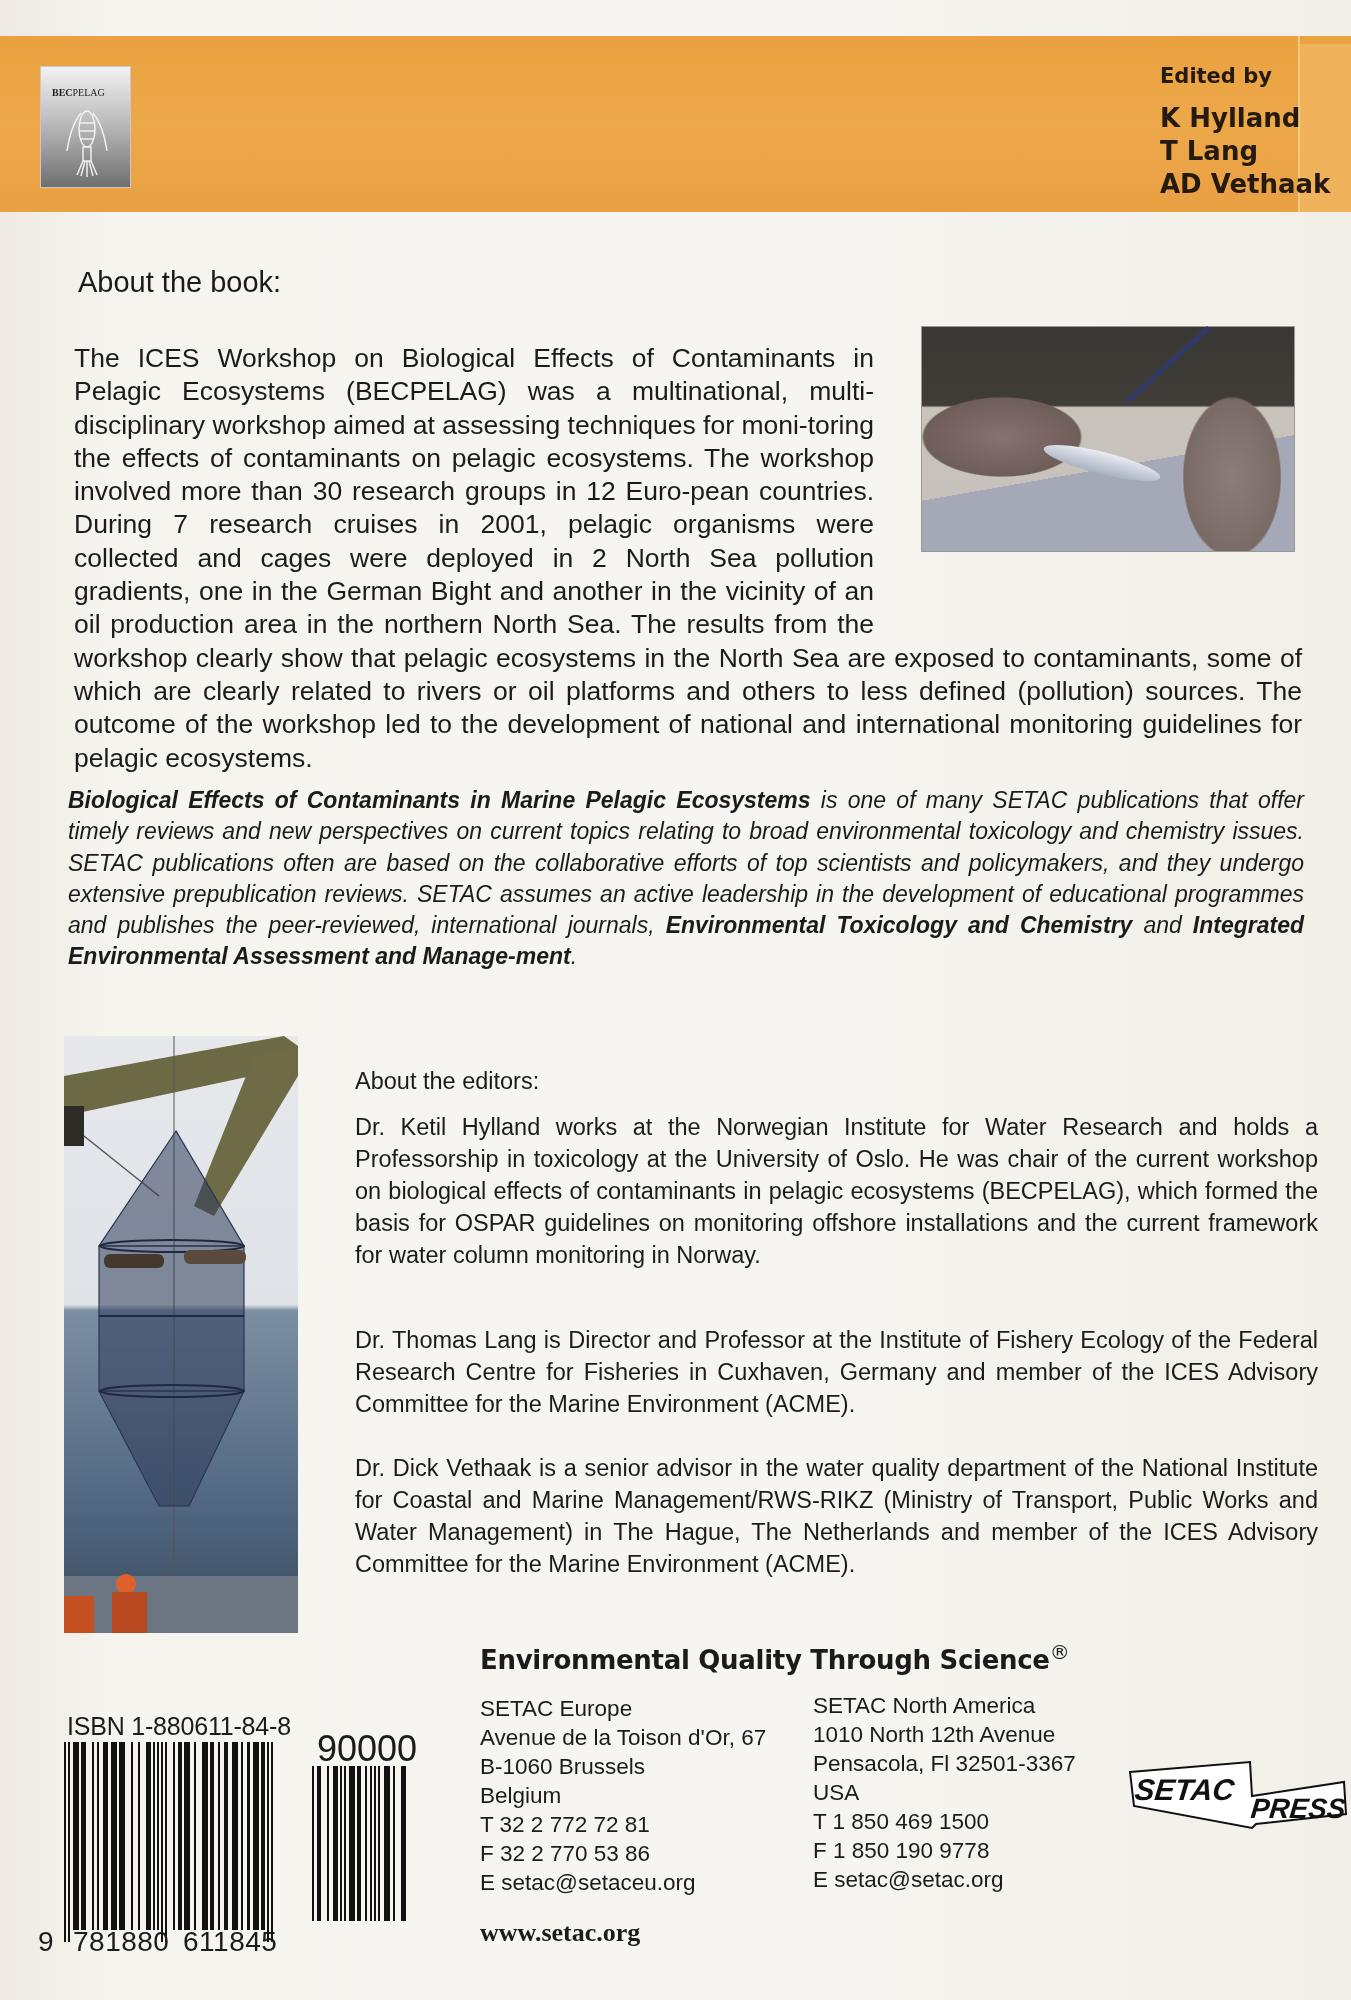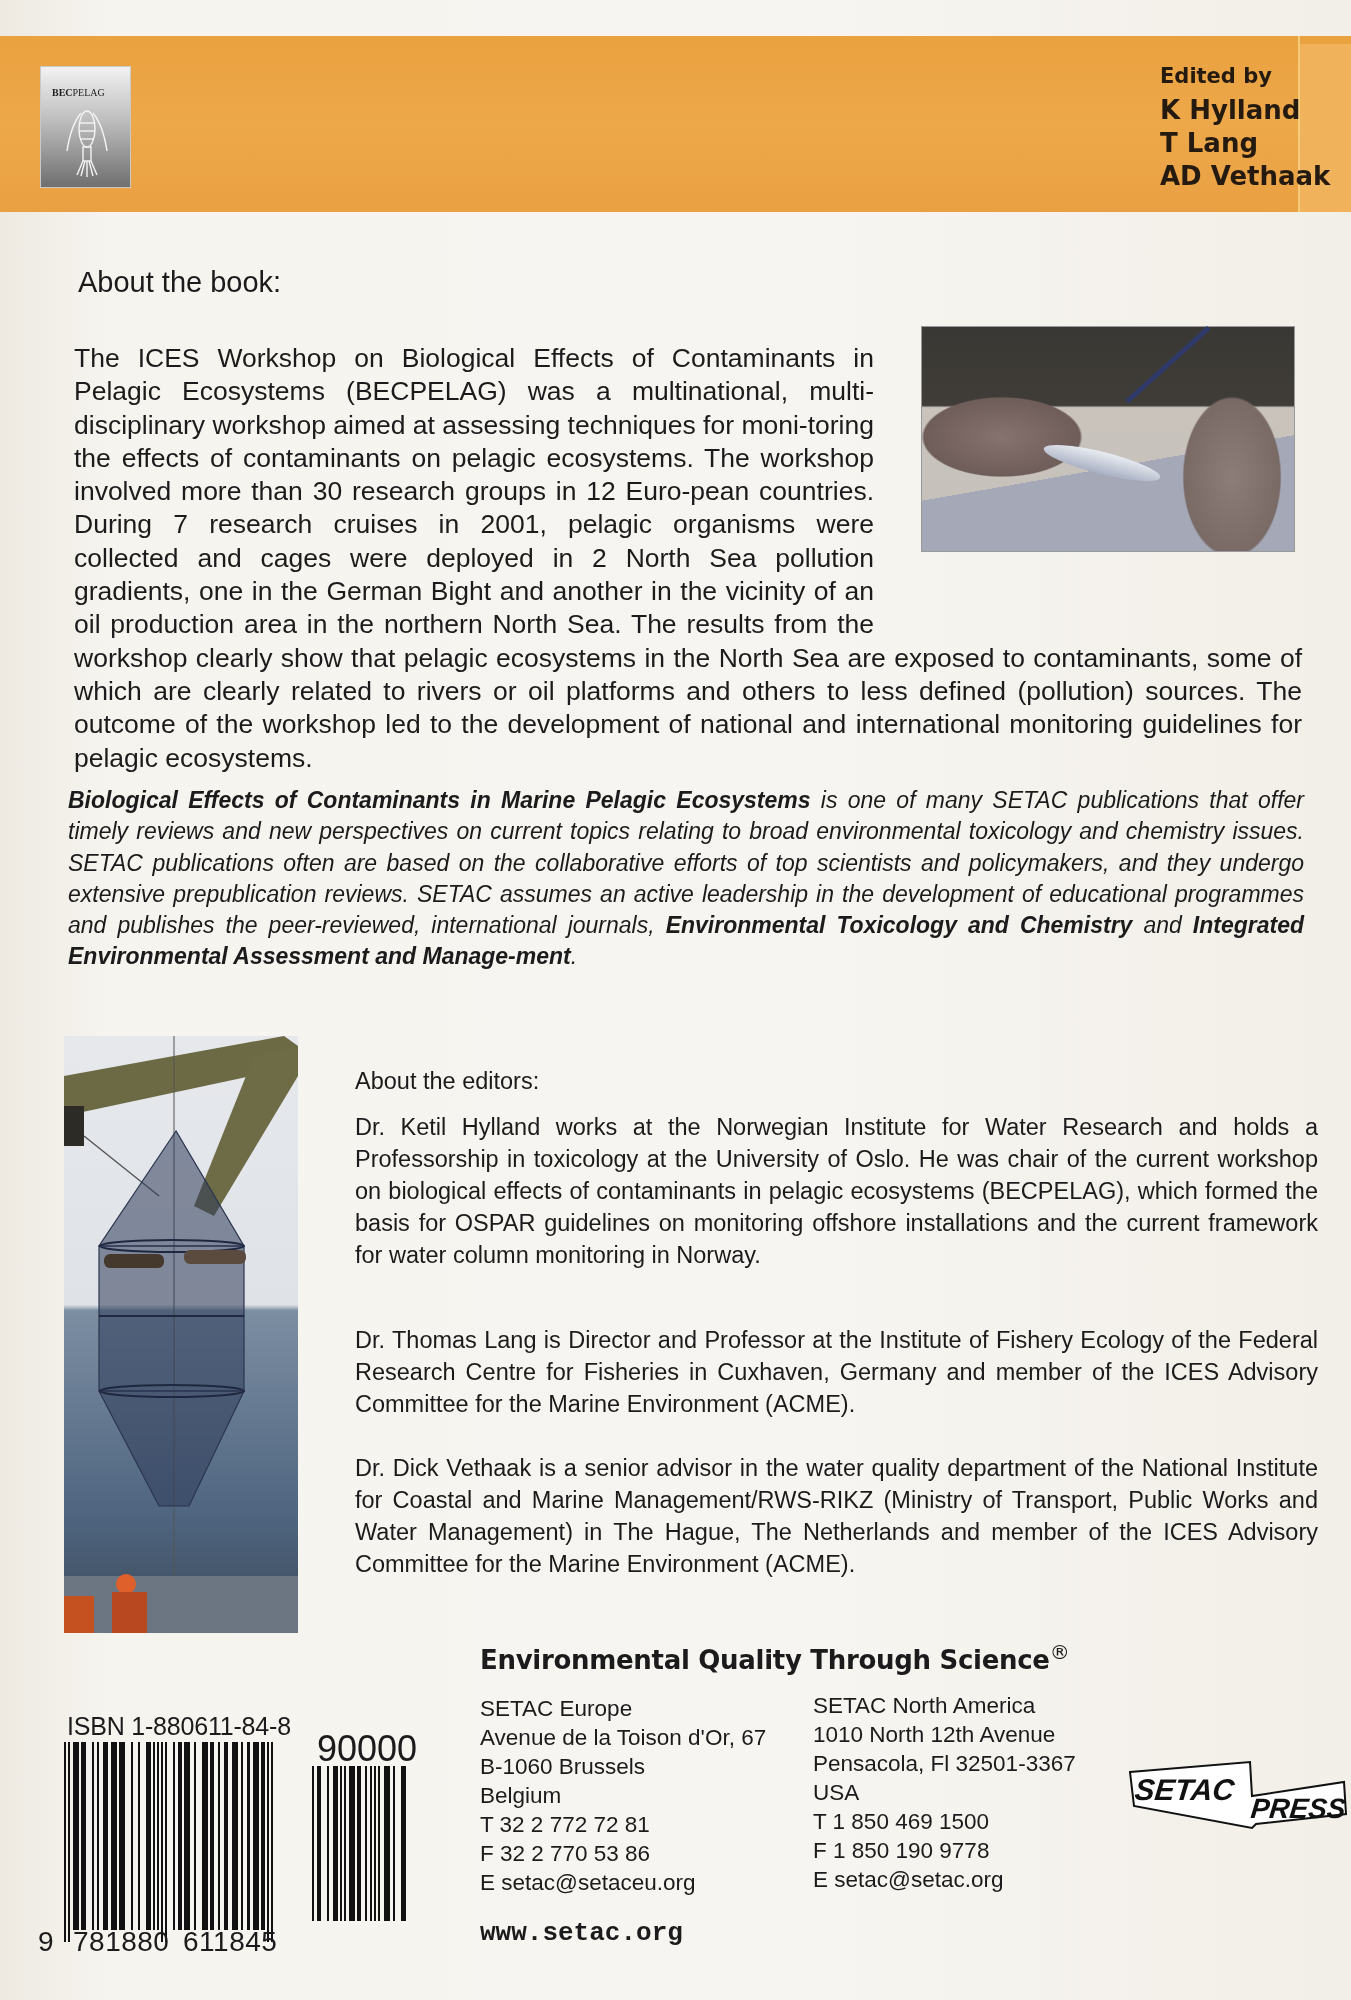--- a/index.html
+++ b/index.html
@@ -41,21 +41,21 @@
   .logo svg { position: absolute; left: 22px; top: 40px; }
   .title {
     position: absolute; left: 238px; top: 72px; width: 860px;
     font-family: "DejaVu Sans", sans-serif; font-weight: bold;
     color: #fff8ec; font-size: 43px; line-height: 58px; letter-spacing: -0.5px;
   }
   .editors {
     position: absolute; left: 1160px; top: 62px;
     font-family: "DejaVu Sans", sans-serif; font-weight: bold; color: #241a10;
   }
-  .editors .label { font-size: 21px; line-height: 28px; margin-bottom: 4px; }
+  .editors .label { font-size: 21px; line-height: 28px; margin-bottom: 12px; }
   .editors .name { font-size: 26px; line-height: 33px; }
 
   
   .about-heading {
     position: absolute; left: 78px; top: 266px; font-size: 29px; text-align: right;
   }
   .about-body {
     position: absolute; left: 74px; top: 318px; width: 1228px;
     font-size: 26.5px; line-height: 33.3px; text-align: justify; margin-top: 24px;
   }
@@ -108,21 +108,21 @@
     position: absolute; left: 480px; top: 1640px;
     font-family: "DejaVu Sans", sans-serif; font-weight: bold; font-size: 26px;
     letter-spacing: -0.3px;
   }
   .tagline sup { font-size: 20px; font-weight: normal; }
   .address {
     position: absolute; top: 1694px; font-size: 22.5px; line-height: 29px;
   }
   .website {
     position: absolute; left: 480px; top: 1918px;
-    font-family: Liberation Mono, monospace; font-weight: bold; font-size: 26px;
+    font-family: Liberation Serif, serif; font-weight: bold; font-size: 26px;
   }
   .setac-press {
     position: absolute; left: 1128px; top: 1760px; width: 220px; height: 70px;
   }
 
   
   .isbn-label {
     position: absolute; left: 67px; top: 1712px; font-size: 25px; letter-spacing: -0.2px; text-align: right;
   }
   .barcode-main { position: absolute; left: 64px; top: 1742px; }

